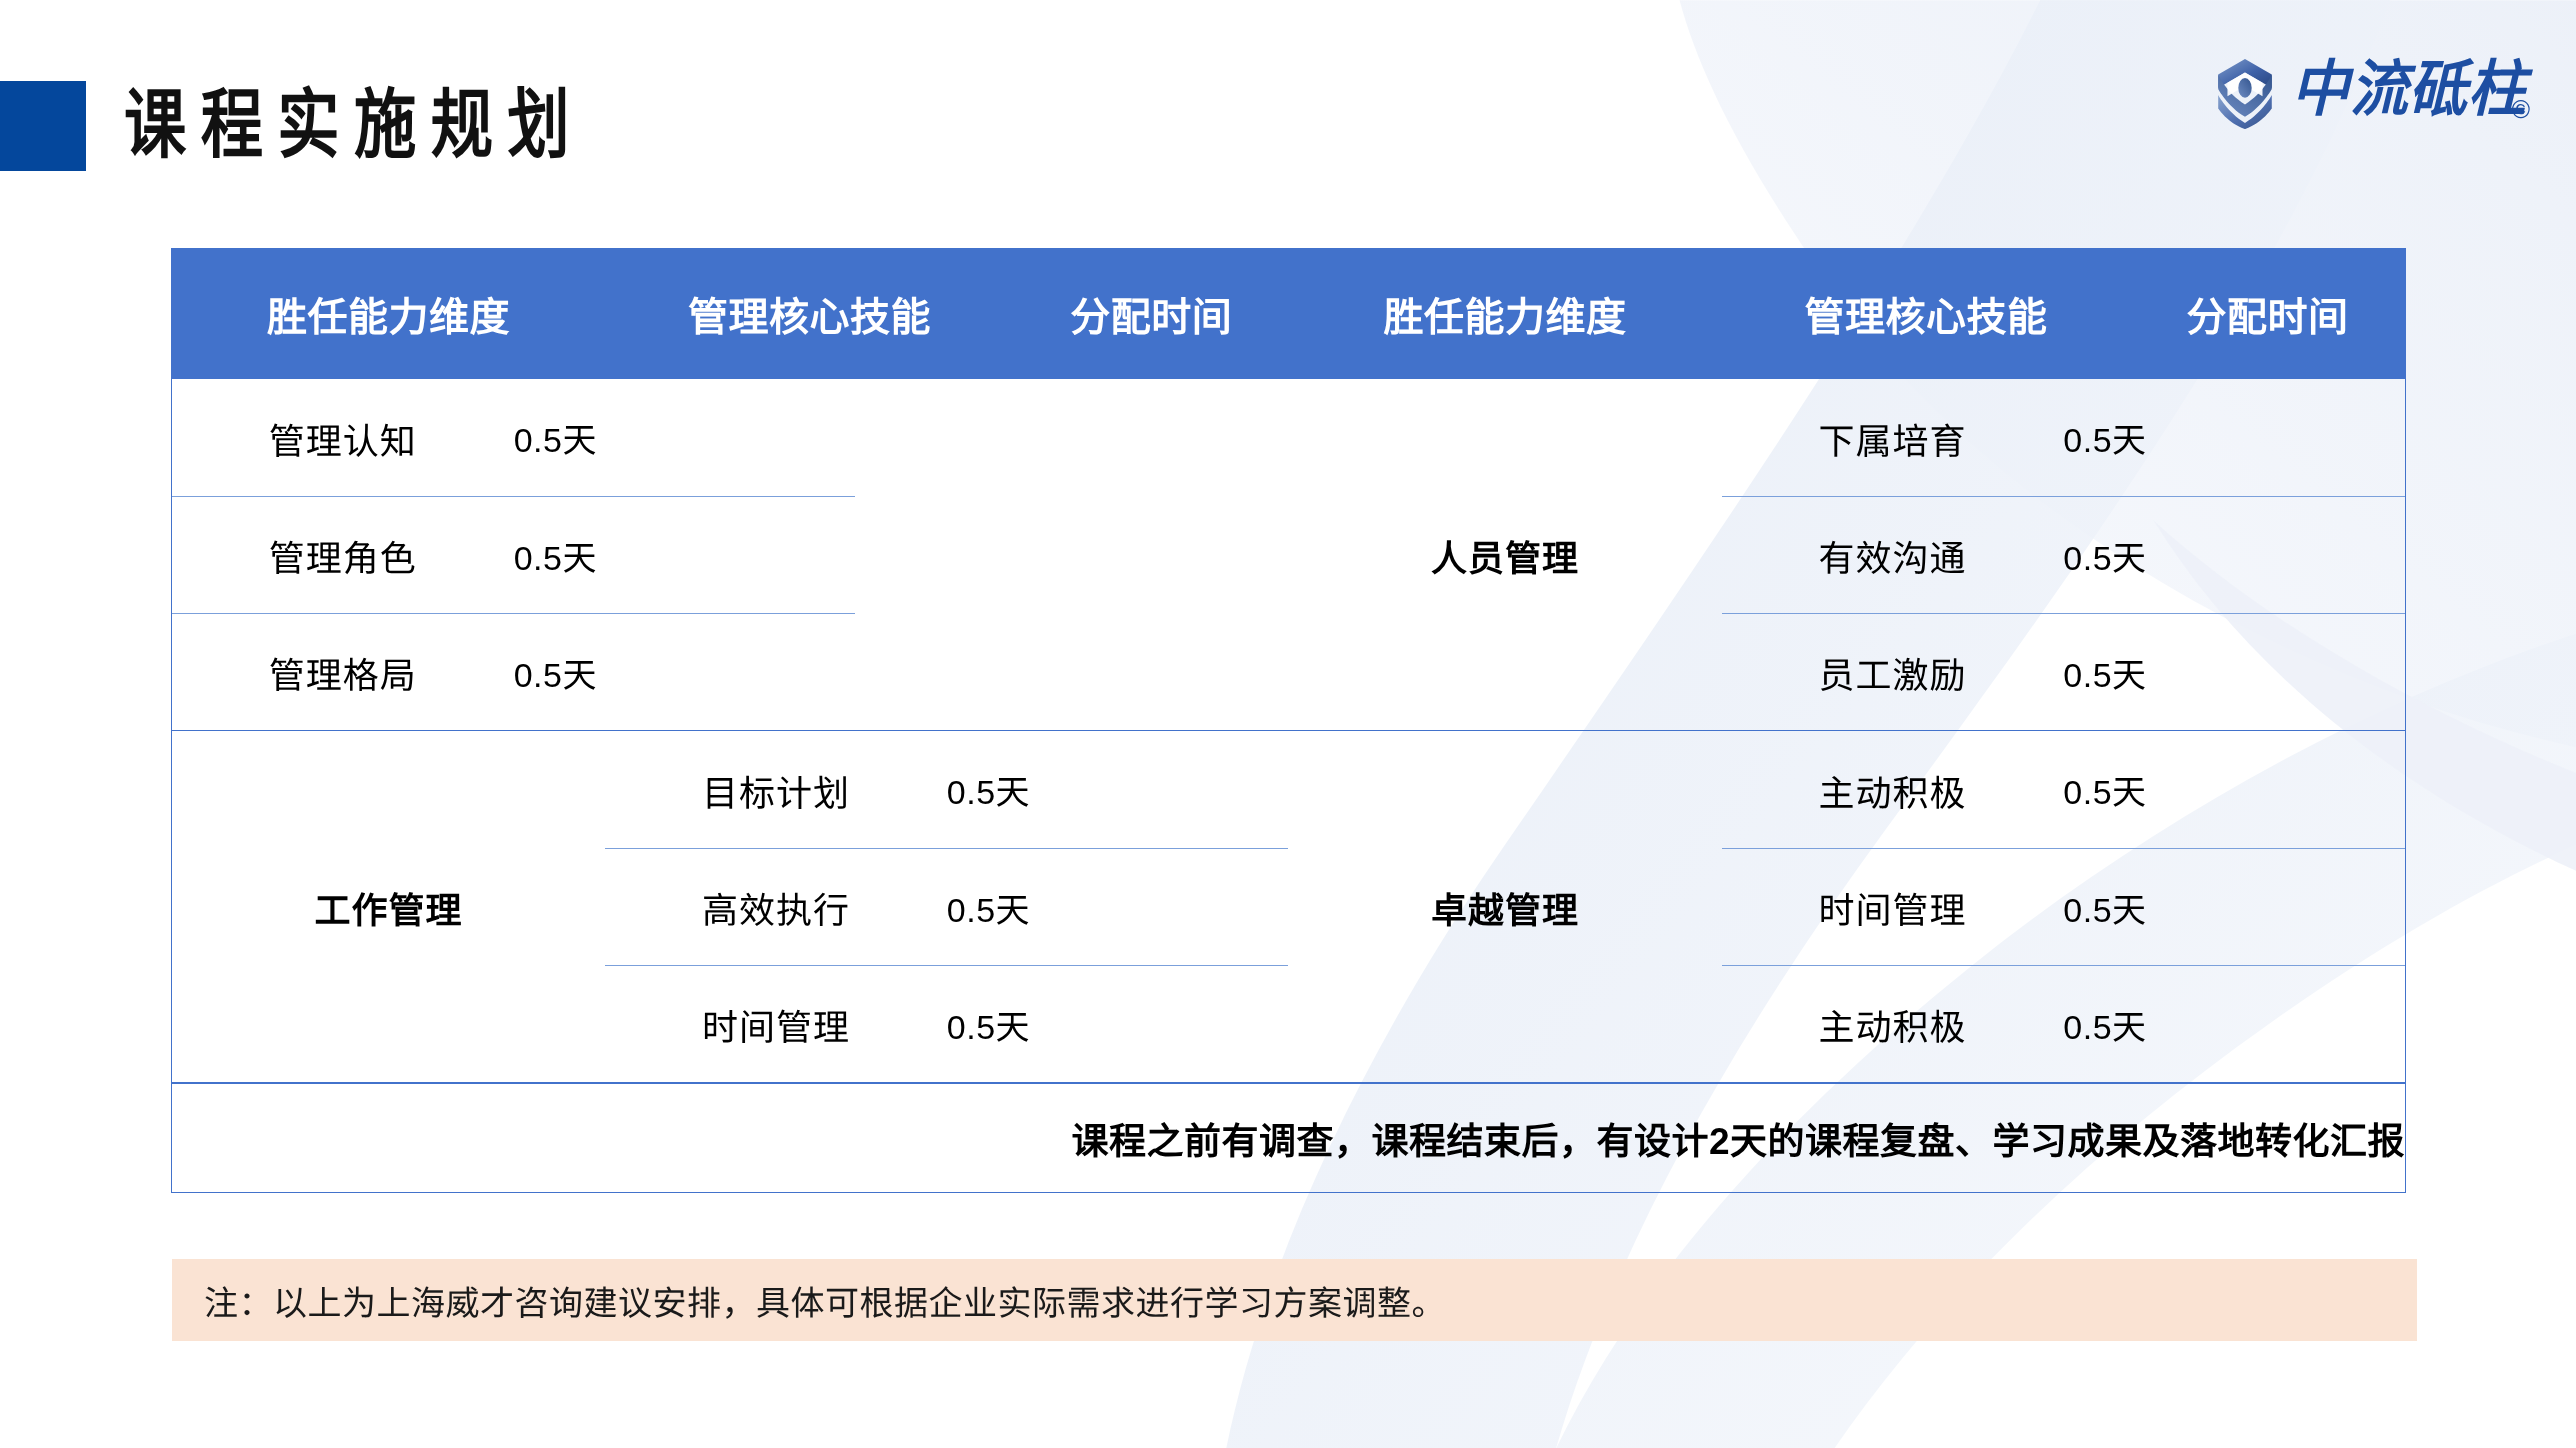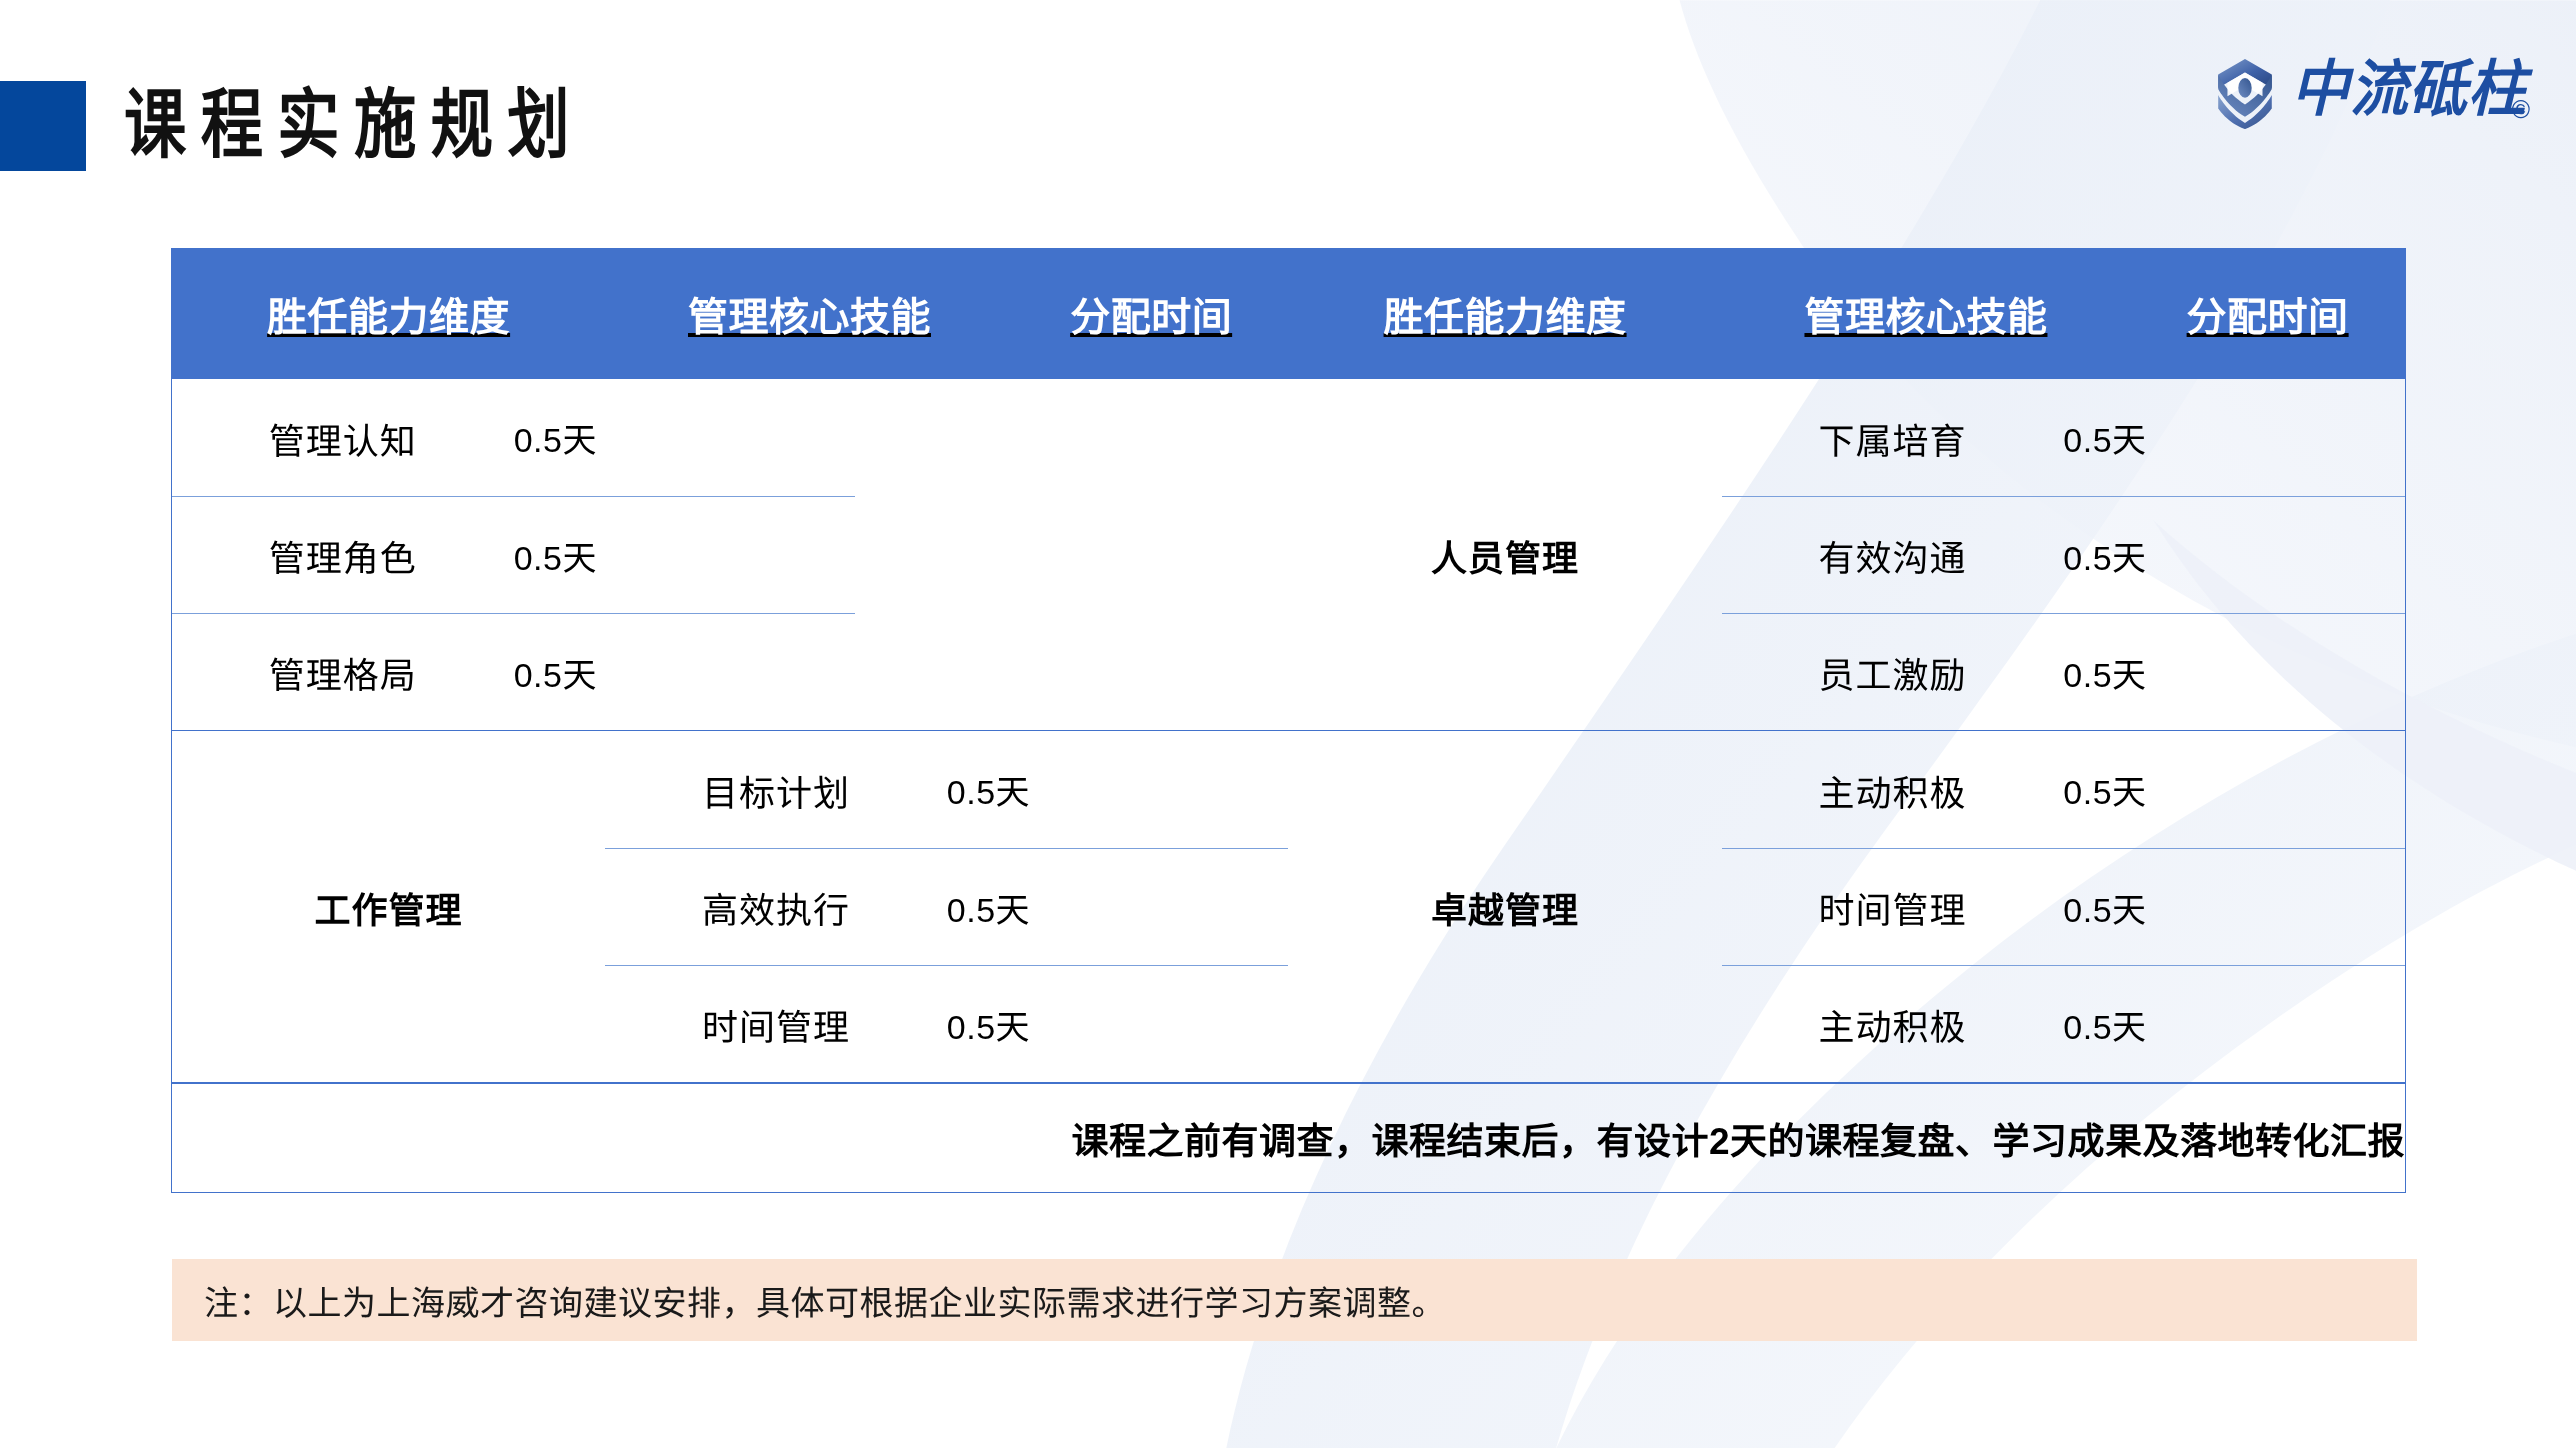--- a/index.html
+++ b/index.html
@@ -89,21 +89,20 @@
     z-index: 5;
     border: 1.5px solid #4272CB;
     box-sizing: border-box;
     background: transparent;
   }
   #table-header-row {
     display: flex;
     background: #4272CB;
     height: 130px;
     align-items: center;
-    text-decoration: underline;
   }
   #table-header-row .th {
     color: #ffffff;
     font-size: 40px;
     font-weight: 700;
     text-align: center;
     letter-spacing: 0.5px;
     white-space: nowrap;
   }
 

